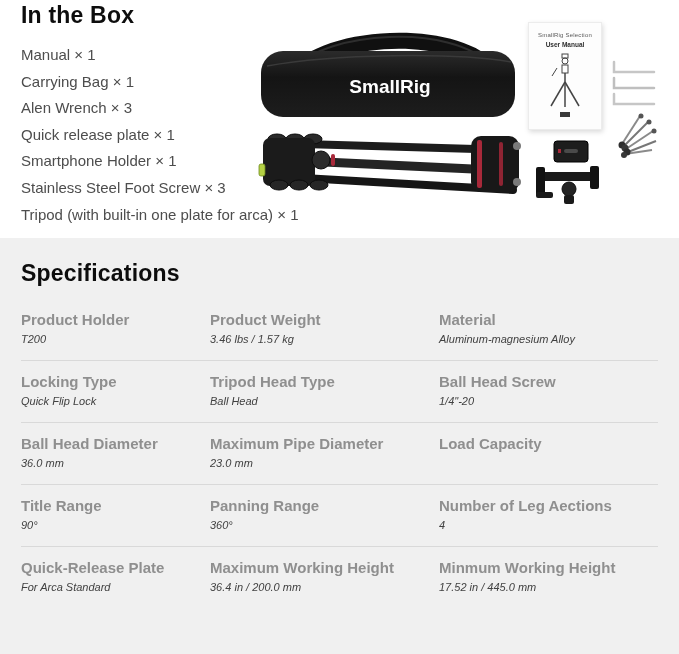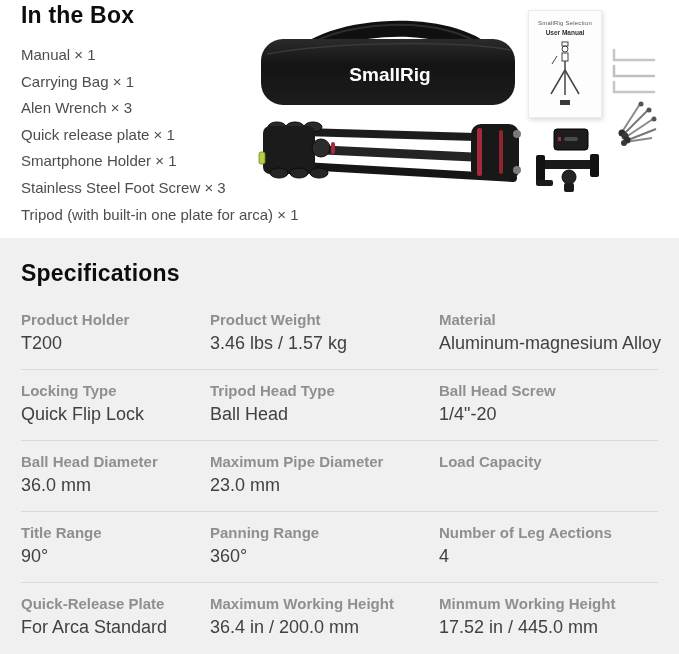--- a/index.html
+++ b/index.html
@@ -33,21 +33,21 @@
   .box-list li {
     font-size: 15px;
     color: #4d4d4d;
     line-height: 26.6px;
     white-space: nowrap;
   }
 
   
   .collage {
     position: absolute;
-    left: 240px; top: 0;
+    left: 240px; top: 12px;
     width: 439px; height: 232px;
   }
   .collage > * { position: absolute; }
   .bag-svg     { left: 13px;  top: 2px;   }
   .tripod-svg  { left: 15px;  top: 112px; }
   .manual-card {
     left: 288px; top: 10px;
     width: 74px; height: 108px;
     background: #fdfdfd;
     border: 1px solid #ececec;
@@ -87,23 +87,24 @@
   }
   .spec-row:last-child { border-bottom: none; }
   .spec-label {
     font-size: 15px;
     font-weight: bold;
     color: #8f8f8f;
     margin-bottom: 5px;
     white-space: nowrap;
   }
   .spec-value {
-    font-size: 18px;
+    font-size: 11px;
     color: #414141;
     white-space: nowrap;
+    font-style: italic;
   }
 </style>
 </head>
 <body>
 
 <div class="page">
 
   <section class="box-section">
     <h1 class="box-title">In the Box</h1>
     <ul class="box-list">

